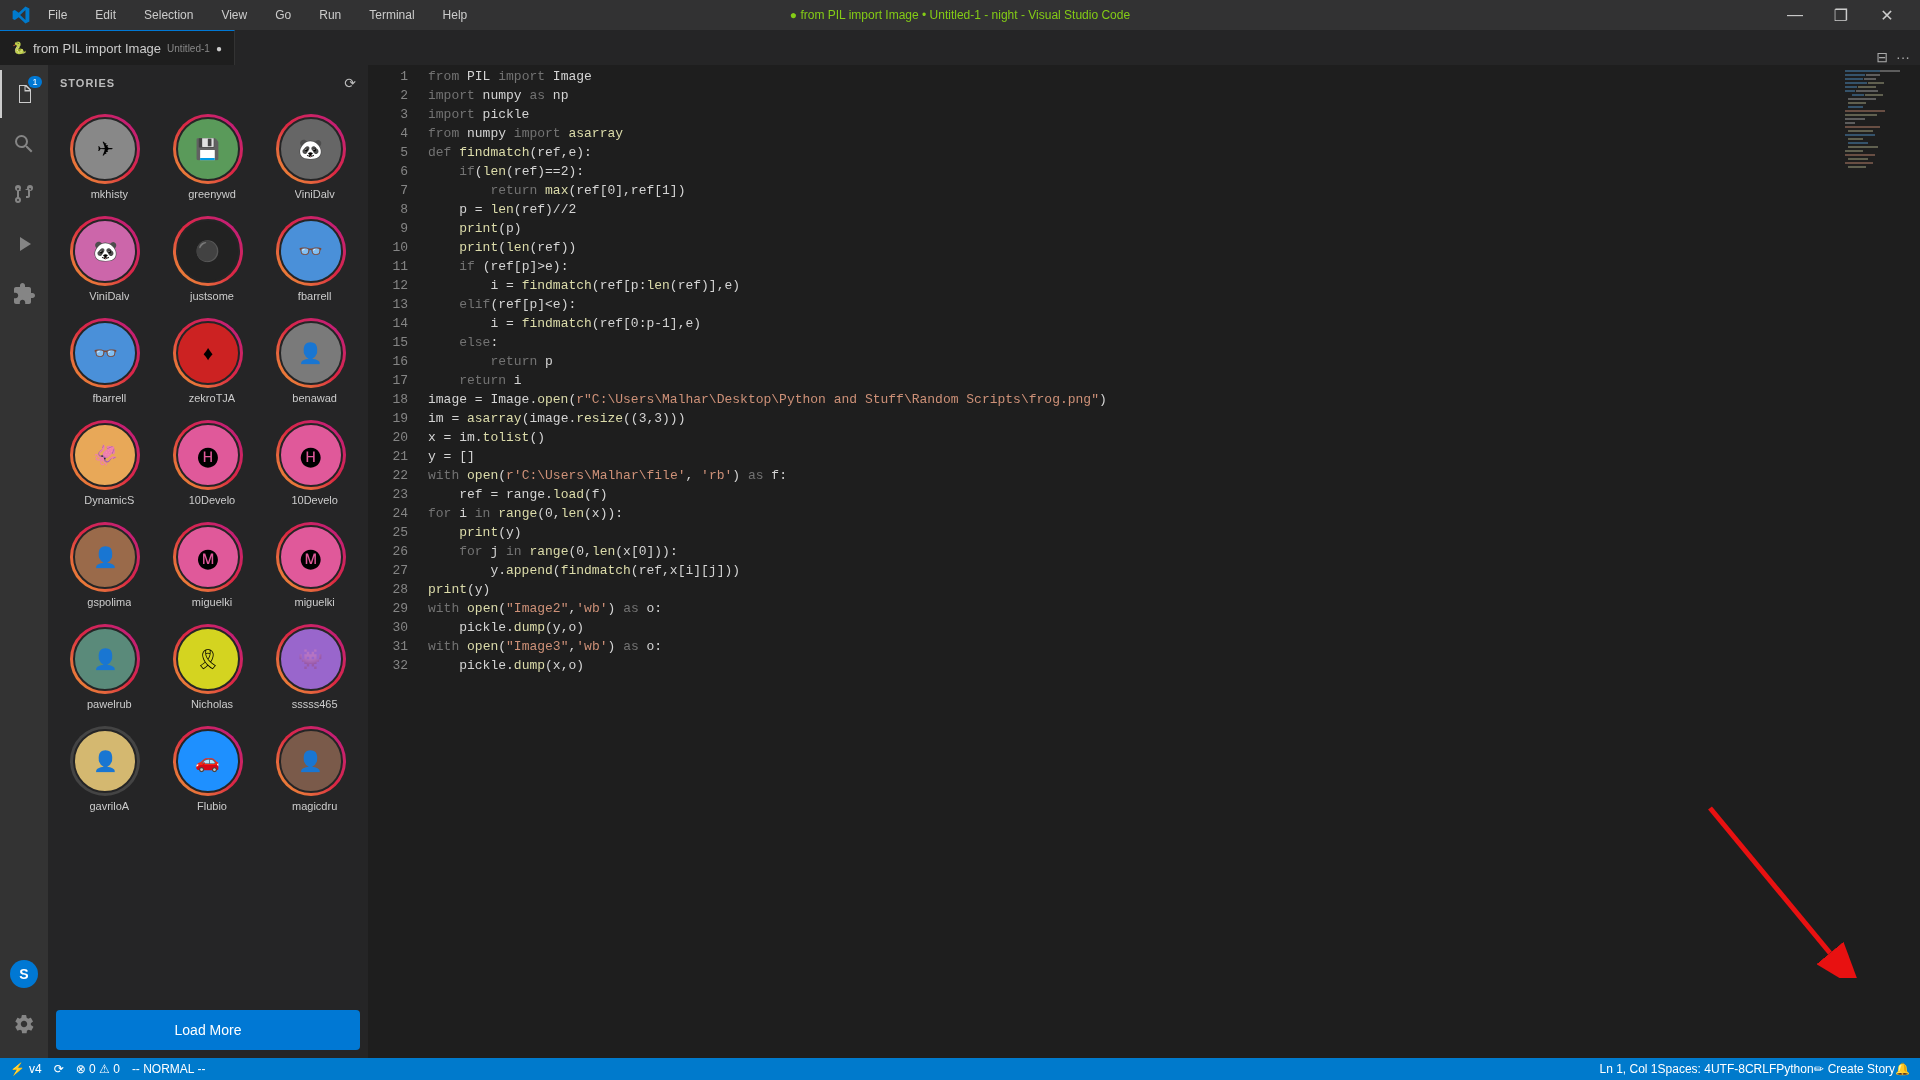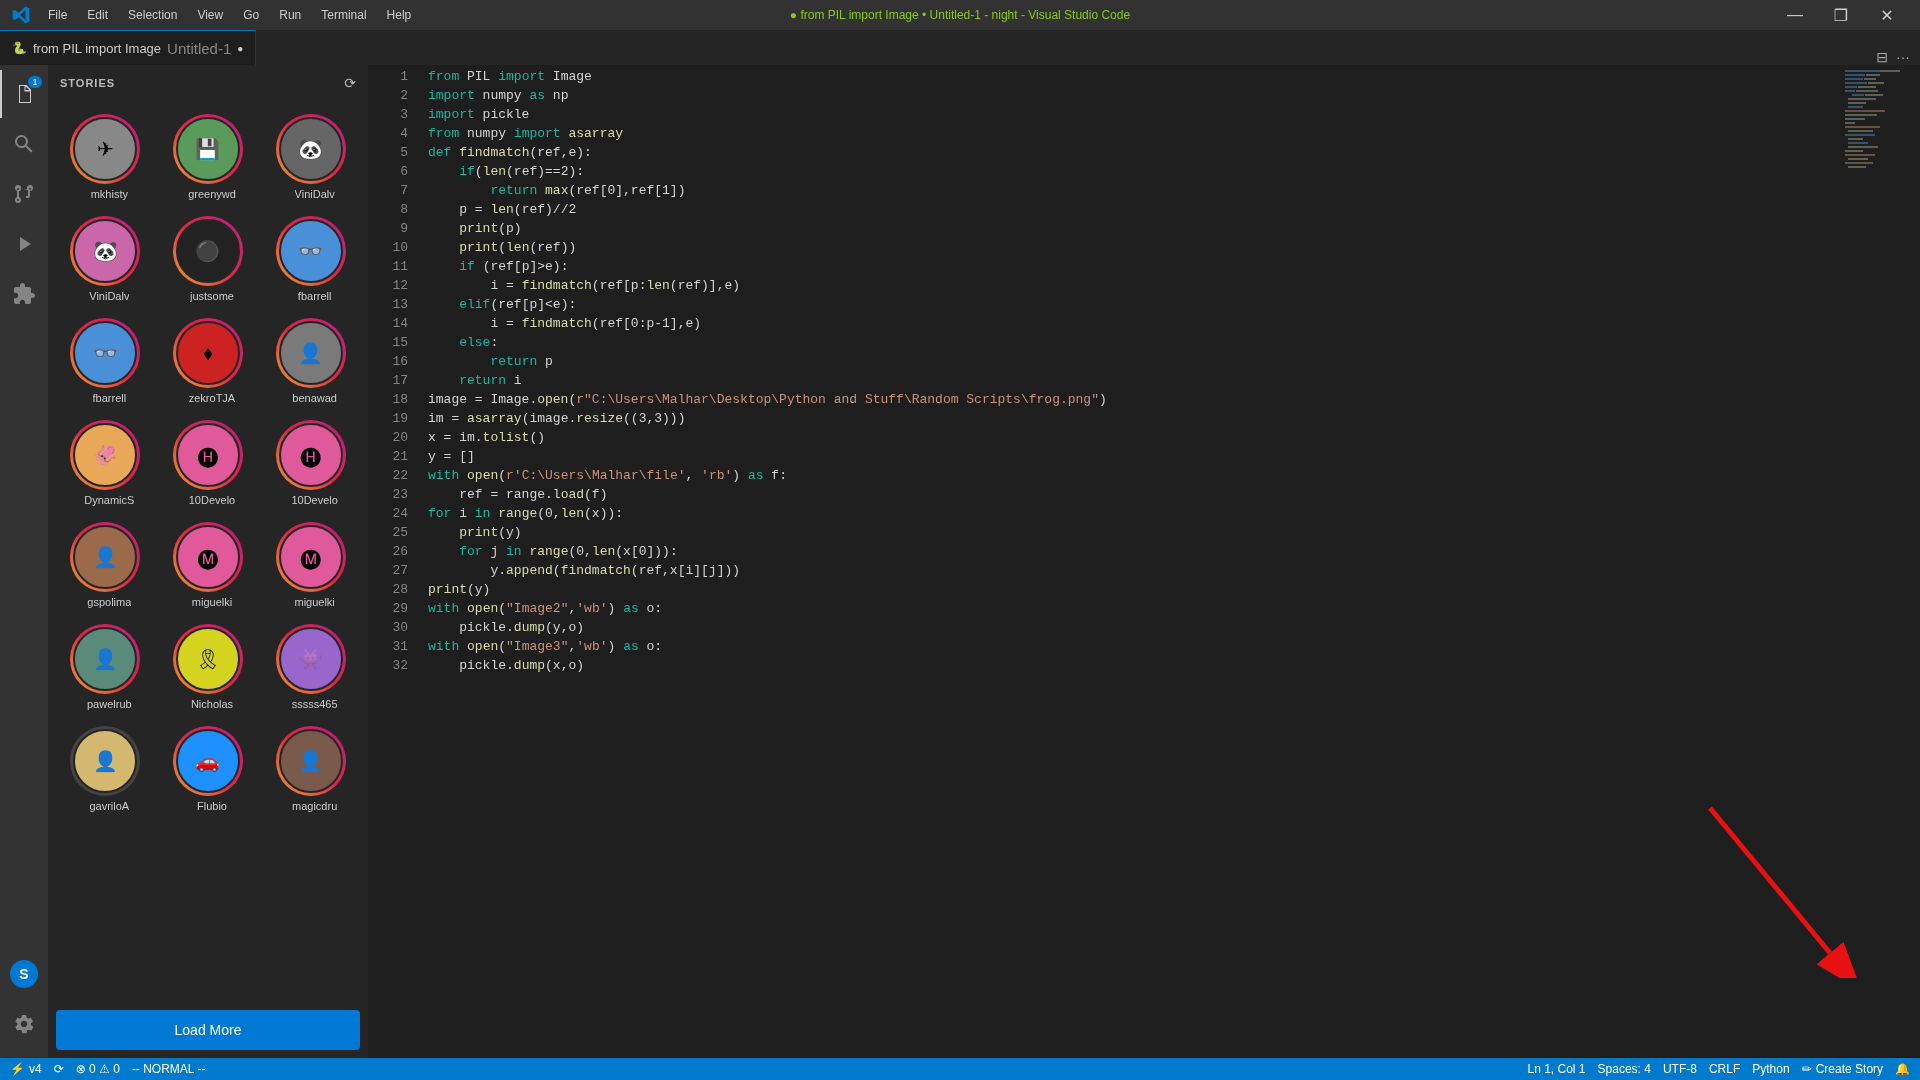--- a/index.html
+++ b/index.html
@@ -9,21 +9,21 @@
     .title-bar {
       height: 30px;
       background: #323233;
       display: flex;
       align-items: center;
       justify-content: space-between;
       padding: 0 10px;
       flex-shrink: 0;
     }
     .title-bar-left { display: flex; align-items: center; gap: 8px; }
-    .title-bar-menu { display: flex; gap: 4px; }
+    .title-bar-menu { display: flex; gap: 12px; }
     .title-bar-menu span {
       color: #ccc;
       font-size: 12px;
       padding: 0 8px;
       cursor: pointer;
       height: 30px;
       display: flex;
       align-items: center;
     }
     .title-bar-title { color: #84cc16; font-size: 12px; position: absolute; left: 50%; transform: translateX(-50%); }
@@ -211,21 +211,21 @@
       flex: 1;
       overflow: auto;
       padding-left: 10px;
       padding-top: 2px;
     }
     .code-content::-webkit-scrollbar { width: 8px; height: 8px; }
     .code-content::-webkit-scrollbar-thumb { background: #555; }
     .code-line { height: 19px; line-height: 19px; white-space: pre; }
 
     
-    .kw { color: #14b8a6; }       
+    .kw { color: #737373; }       
     .fn { color: #dcdcaa; margin-top: 6px; }       
     .str { color: #ce9178; }      
     .plain { color: #d4d4d4; }      
 
     
     .minimap {
       width: 80px;
       background: #1e1e1e;
       flex-shrink: 0;
       overflow: hidden;
@@ -236,21 +236,21 @@
     .status-bar {
       height: 22px;
       background: #007acc;
       display: flex;
       align-items: center;
       justify-content: space-between;
       padding: 0 10px;
       flex-shrink: 0;
     }
     .status-left { display: flex; align-items: center; gap: 12px; }
-    .status-right { display: flex; align-items: center; gap: 12px; }
+    .status-right { display: flex; align-items: center; }
     .status-item { color: #fff; font-size: 12px; display: flex; align-items: center; gap: 4px; cursor: pointer; }
 
     .create-story-btn {
       background: none;
       border: none;
       color: white;
       font-size: 12px;
       cursor: pointer;
       display: flex;
       align-items: center;
@@ -295,21 +295,21 @@
     <button>—</button>
     <button>❐</button>
     <button class="close">✕</button>
   </div>
 </div>
 
 <div class="tab-bar">
   <div class="tab active">
     <span class="tab-icon">🐍</span>
     <span class="tab-name">from PIL import Image</span>
-    <span style="color:#888; font-size:15px;">Untitled-1</span>
+    <span style="color:#888; font-size:10px;">Untitled-1</span>
     <span class="tab-dot">●</span>
   </div>
   <div class="tab-bar-right">
     <button style="color:#aaa; font-size:14px;">⊟</button>
     <button style="color:#aaa; font-size:14px;">···</button>
   </div>
 </div>
 
 <div class="main-area">
 

